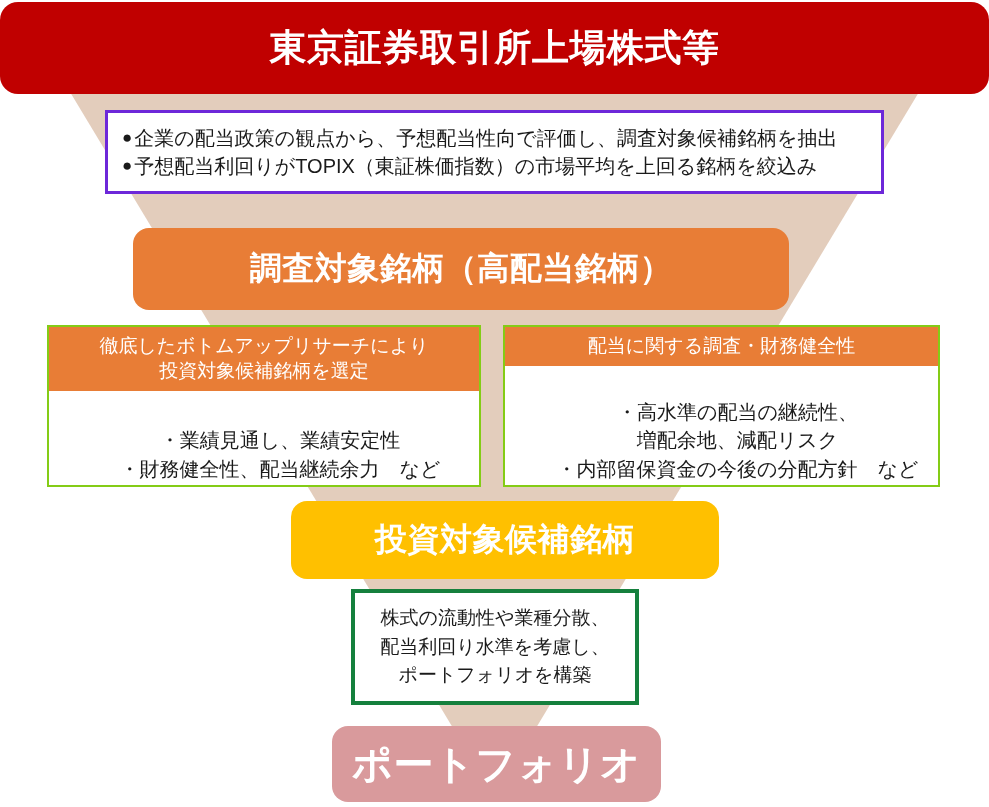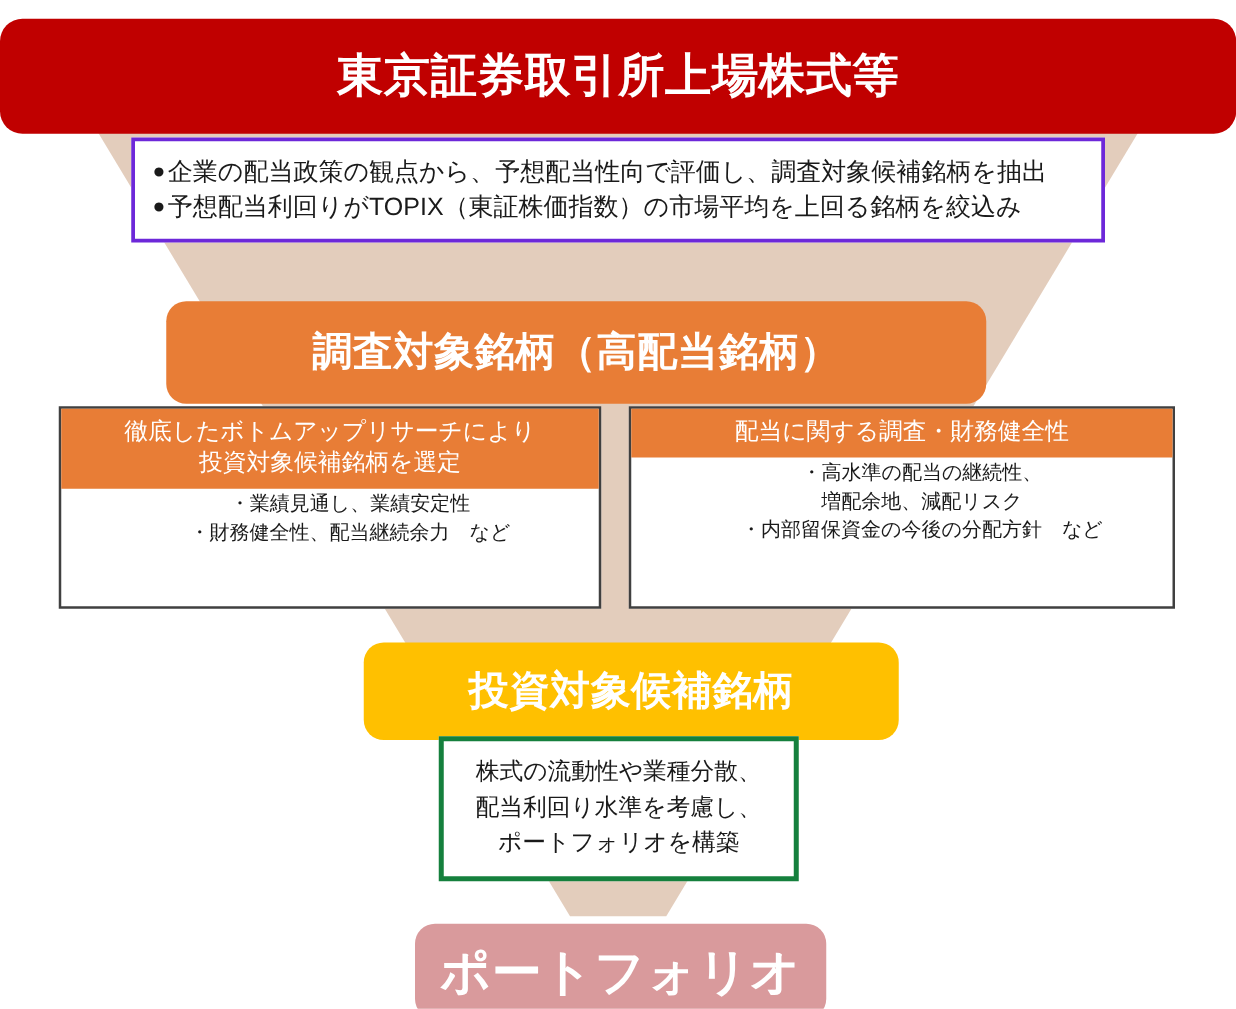--- a/index.html
+++ b/index.html
@@ -41,21 +41,20 @@
   
   .banner {
     display: flex;
     align-items: center;
     justify-content: center;
     border-radius: 16px;
     color: #ffffff;
     font-weight: bold;
     letter-spacing: 0.5px;
     text-align: center;
-    margin-top: 13px;
   }
 
   .banner-top {
     left: 0px;
     top: 2px;
     width: 989px;
     height: 92px;
     background: #C00000;
     font-size: 37px;
     border-radius: 18px;
@@ -110,42 +109,42 @@
   }
   .bullet-dot {
     font-size: 17px;
     vertical-align: 2px;
     margin-right: 2px;
   }
 
   
   .panel {
     background: #ffffff;
-    border: 2px solid #404040;
+    border: 2px solid #84cc16;
     display: flex;
     flex-direction: column;
   }
   .panel-left  { left: 47px;  top: 325px; width: 434px; height: 162px; }
   .panel-right { left: 503px; top: 325px; width: 437px; height: 162px; }
 
   .panel-head {
     background: #E87D36;
     color: #ffffff;
     font-size: 19px;
     line-height: 1.32;
     text-align: center;
     padding: 6px 6px 8px 6px;
   }
   .panel-body {
     flex: 1;
     display: flex;
-    align-items: flex-start;
-    justify-content: center;
-    text-align: center;
-    font-size: 16px;
+    align-items: flex-end;
+    justify-content: center;
+    text-align: center;
+    font-size: 20px;
     color: #1a1a1a;
     line-height: 1.42;
     padding: 2px 8px;
     margin-left: 32px;
   }
 
   
   .note-box {
     left: 351px;
     top: 589px;

